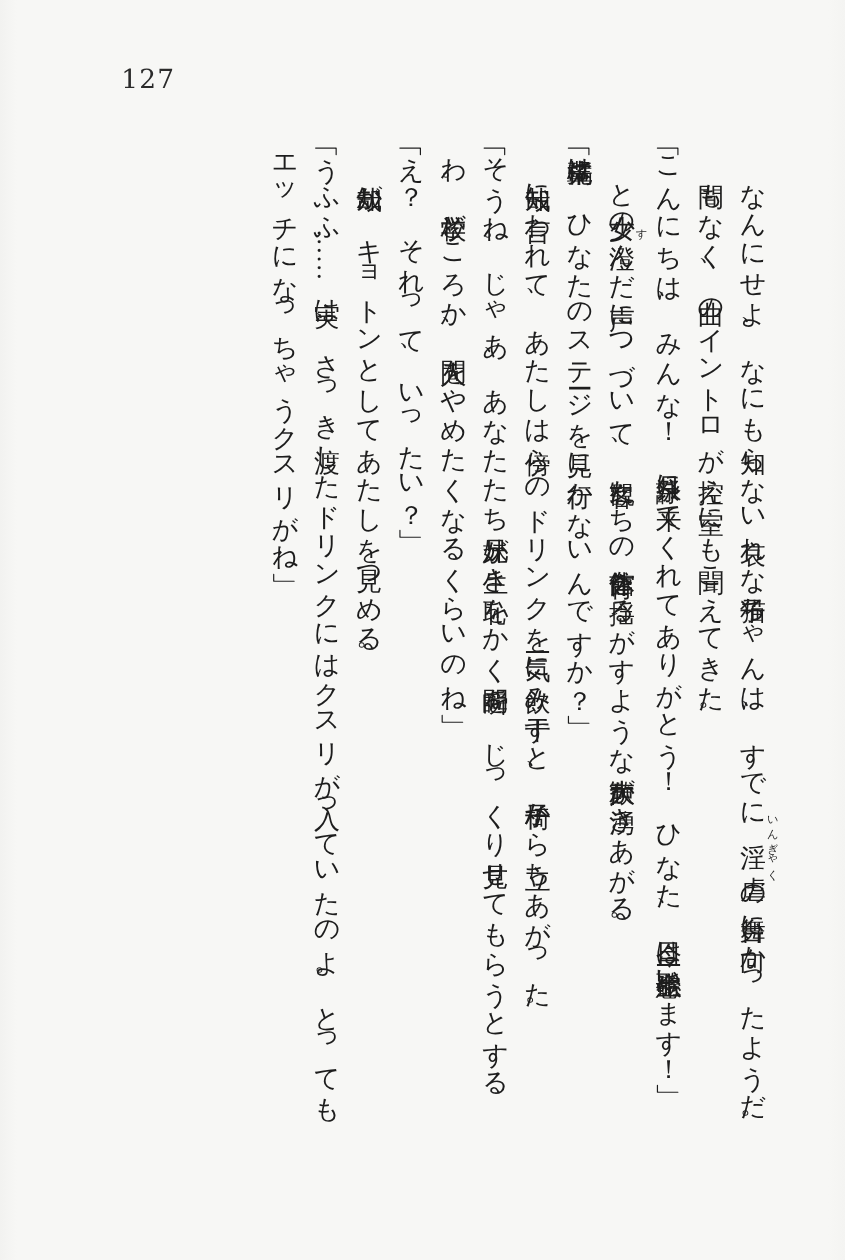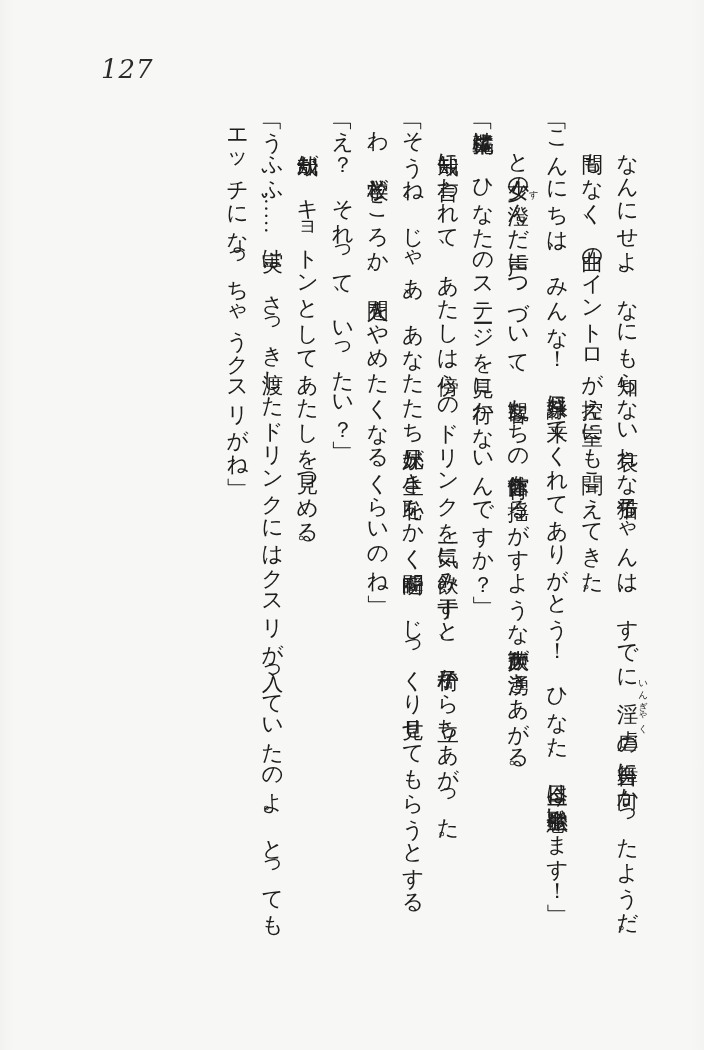--- a/index.html
+++ b/index.html
@@ -18,22 +18,21 @@
     height: 1050px;
     background: linear-gradient(90deg, #f2f2f0 0px, #f7f7f5 14px, #f7f7f5 690px, #f4f4f2 704px);
     font-family: "Liberation Serif", "DejaVu Serif", serif;
     color: #1d1d1d;
   }
   .page-number {
     position: absolute;
     top: 54px;
     left: 101px;
     font-family: "DejaVu Serif", "Liberation Serif", serif;
-    font-style: italic;
-    font-size: 26px;
+    font-size: 22px;
     letter-spacing: 1px;
     color: #2b2b2b;
   }
   .text-area {
     position: absolute;
     top: 116px;
     right: 56px;
     width: 562px;
     height: 833px;
     writing-mode: vertical-rl;

